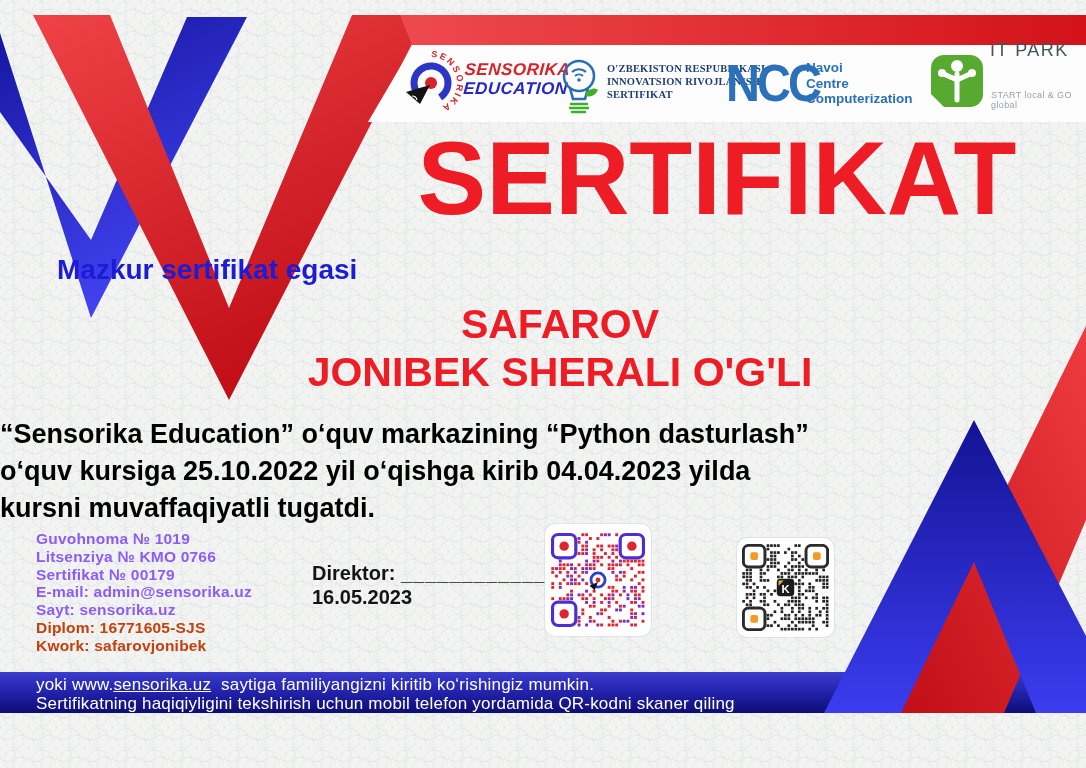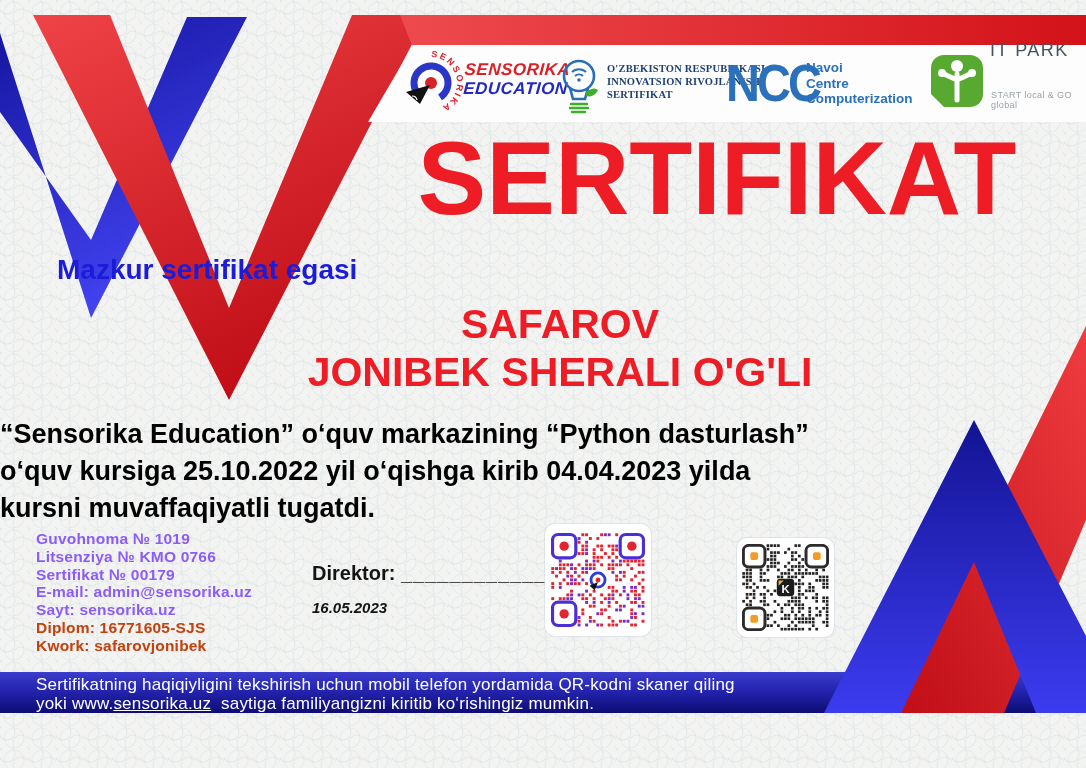--- a/index.html
+++ b/index.html
@@ -37,21 +37,21 @@
              font-size:41px;font-weight:bold;color:#ee1c25;line-height:48px;}
   .bodytext{position:absolute;left:0;top:416px;width:1050px;z-index:5;text-align:left;
             font-size:27px;font-weight:bold;color:#000000;line-height:37px;}
   
   #details{position:absolute;left:36px;top:530px;z-index:5;font-weight:bold;
            font-size:15.5px;line-height:17.8px;letter-spacing:.2px;}
   .d-dark{color:#8b5cf6;} .d-blue{color:#c2410c;}
   #signature{position:absolute;left:312px;top:562px;z-index:5;font-weight:bold;color:#141414;}
   #signature .line1{font-size:20px;}
   #signature .blank{letter-spacing:1px;}
-  #signature .date{font-size:15px;margin-top:14px;font-style:italic;}
+  #signature .date{font-size:20px;margin-top:1px;}
   
   .qr{position:absolute;z-index:5;background:#fff;border-radius:10px;box-shadow:0 0 0 1px rgba(210,218,226,.6);}
   #qr-left-panel{left:545px;top:524px;width:106px;height:112px;padding:0;}
   #qr-left-panel svg{position:absolute;left:6px;top:8px;width:94px;height:96px;}
   #qr-right-panel{left:737px;top:538px;width:97px;height:99px;}
   #qr-right-panel svg{position:absolute;left:5px;top:6px;width:87px;height:87px;}
   
   #footer-bar{position:absolute;left:0;top:672px;width:1086px;height:41px;z-index:7;
               background:linear-gradient(180deg,#3c3ccd 0%,#2424b0 45%,#0d0d74 100%);}
   #footer-bar .txt{position:absolute;left:36px;top:3px;color:#fff;font-size:17px;line-height:19px;
@@ -618,22 +618,22 @@
       <g>
         <rect x="40" y="40" width="20" height="20" rx="4" fill="#1b1b1b"></rect>
         <polygon points="42,42 48,42 42,48" fill="#e8b43a"></polygon>
         <text x="50" y="56" font-size="13" font-weight="bold" fill="#fff" text-anchor="middle">K</text>
       </g>
     </svg>
   </div>
 
   <div id="footer-bar">
     <div class="txt">
+      <div><span>yoki www.</span><span class="link">sensorika.uz</span><span>&nbsp; saytiga familiyangizni kiritib ko‘rishingiz mumkin.</span></div>
       <div>Sertifikatning haqiqiyligini tekshirish uchun mobil telefon yordamida QR-kodni skaner qiling</div>
-      <div><span>yoki www.</span><span class="link">sensorika.uz</span><span>&nbsp; saytiga familiyangizni kiritib ko‘rishingiz mumkin.</span></div>
     </div>
   </div>
 
   <svg class="decor" id="decor-right" viewBox="0 0 1086 768">
     <polygon points="1086,326 1086,520 1004,713 895,713" fill="url(#gRedR)"></polygon>
     <polygon points="974,420 1086,636 1086,713 1036,713 974,562 901,713 824,713" fill="url(#gBlueR)"></polygon>
   </svg>
 </div>
 
 </body></html>

